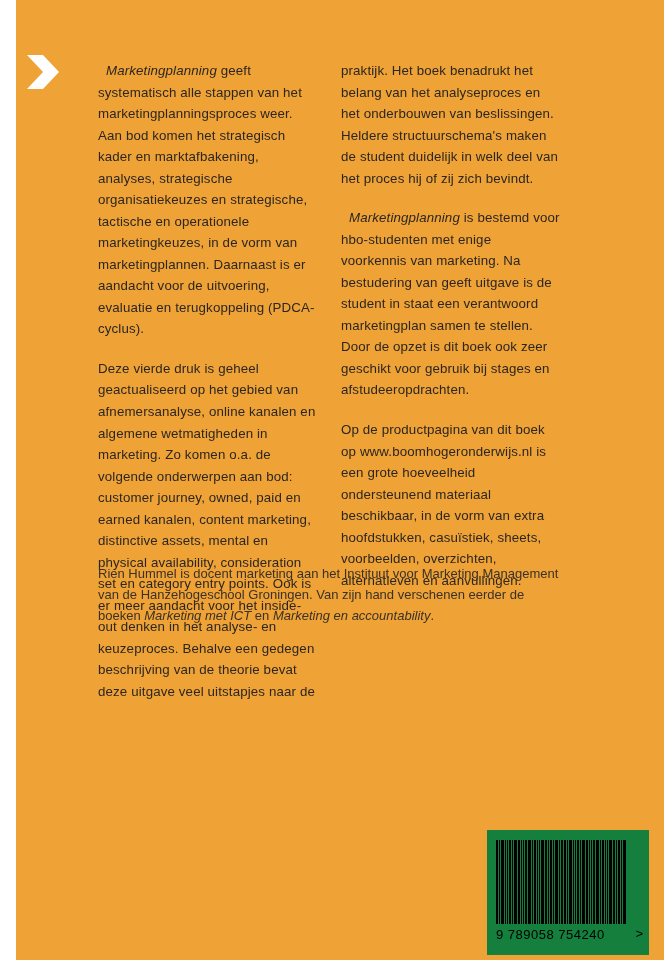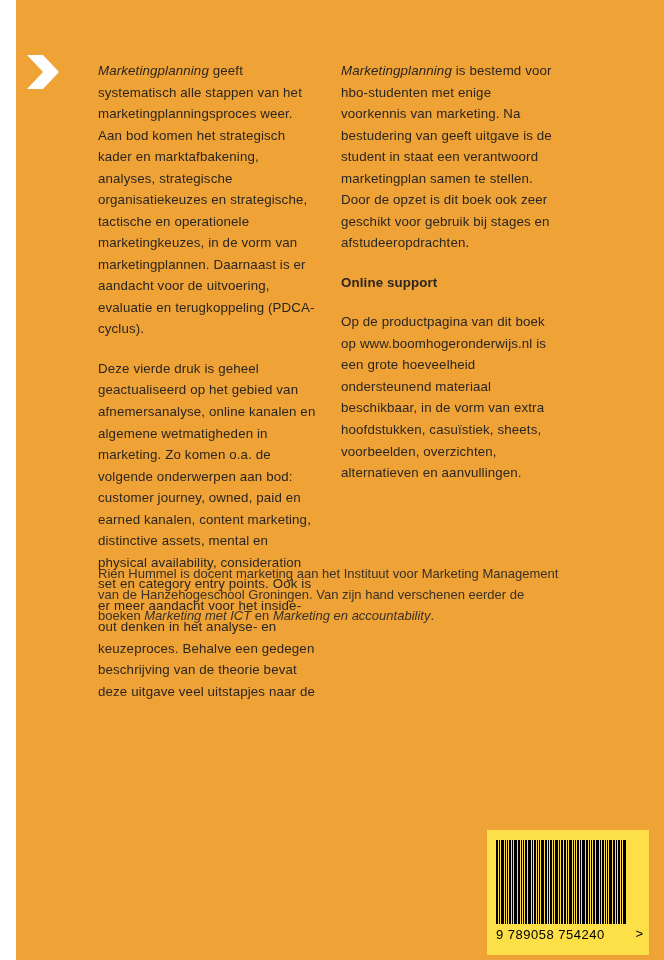--- a/index.html
+++ b/index.html
@@ -50,21 +50,21 @@
     width: 219px;
   }
   .col p {
     margin: 0 0 18px 0;
     font-size: 13.3px;
     line-height: 1.62;
     color: #2b2622;
     letter-spacing: 0.01em;
   }
   .col p:last-child { margin-bottom: 4px; }
-  .col em { font-style: italic; }
+  .col em { font-style: italic; margin-left: 8px; }
   .subhead {
     margin: 0 0 2px 0;
     font-size: 13.3px;
     line-height: 1.62;
     font-weight: bold;
     color: #2b2622;
   }
 
   .bio {
     position: absolute;
@@ -86,21 +86,21 @@
     color: #ffffff;
     letter-spacing: 0.01em;
   }
 
   .barcode-box {
     position: absolute;
     left: 487px;
     top: 830px;
     width: 162px;
     height: 125px;
-    background: #fde047;
+    background: #15803d;
     padding: 18px;
     box-sizing: border-box;
   }
   .barcode-bars {
     position: absolute;
     left: 9px;
     top: 10px;
     width: 144px;
     height: 84px;
     display: flex;
@@ -147,24 +147,24 @@
   <div class="columns">
 
     <div class="col">
       <p>
         <em>Marketingplanning</em><span> geeft systematisch alle stappen van het marketingplanningsproces weer. Aan bod komen het strategisch kader en marktafbakening, analyses, strategische organisatiekeuzes en strategische, tactische en operationele marketingkeuzes, in de vorm van marketingplannen. Daarnaast is er aandacht voor de uitvoering, evaluatie en terugkoppeling (PDCA-cyclus).</span>
       </p>
       <p>Deze vierde druk is geheel geactualiseerd op het gebied van afnemersanalyse, online kanalen en algemene wetmatigheden in marketing. Zo komen o.a. de volgende onderwerpen aan bod: customer journey, owned, paid en earned kanalen, content marketing, distinctive assets, mental en physical availability, consideration set en category entry points. Ook is er meer aandacht voor het inside-out denken in het analyse- en keuzeproces. Behalve een gedegen beschrijving van de theorie bevat deze uitgave veel uitstapjes naar de</p>
     </div>
 
     <div class="col">
+      <p>praktijk. Het boek benadrukt het belang van het analyseproces en het onderbouwen van beslissingen. Heldere structuurschema's maken de student duidelijk in welk deel van het proces hij of zij zich bevindt.</p>
       <p>
         <em>Marketingplanning</em><span> is bestemd voor hbo-studenten met enige voorkennis van marketing. Na bestudering van geeft uitgave is de student in staat een verantwoord marketingplan samen te stellen. Door de opzet is dit boek ook zeer geschikt voor gebruik bij stages en afstudeeropdrachten.</span>
       </p>
-      <p class="subhead">Online support</p>
       <p>Op de productpagina van dit boek op www.boomhogeronderwijs.nl is een grote hoeveelheid ondersteunend materiaal beschikbaar, in de vorm van extra hoofdstukken, casuïstiek, sheets, voorbeelden, overzichten, alternatieven en aanvullingen.</p>
     </div>
 
   </div>
 
   <div class="bio">
     <span>Rien Hummel is docent marketing aan het Instituut voor Marketing Management van de Hanzehogeschool Groningen. Van zijn hand verschenen eerder de boeken </span><em>Marketing met ICT</em><span> en </span><em>Marketing en accountability</em><span>.</span>
   </div>
 
 

